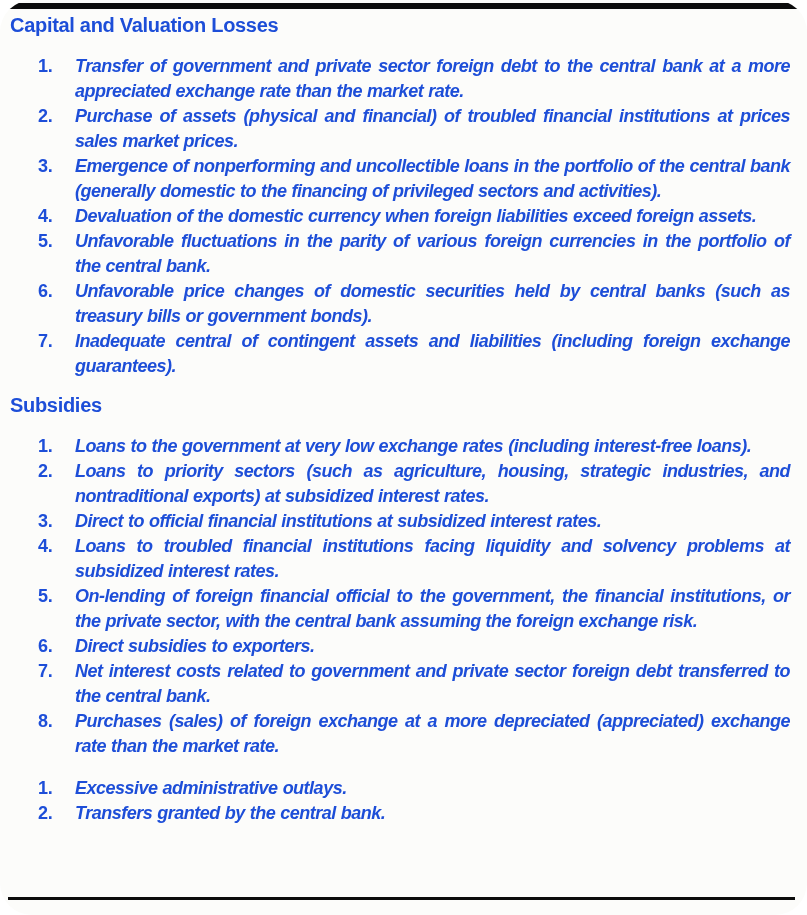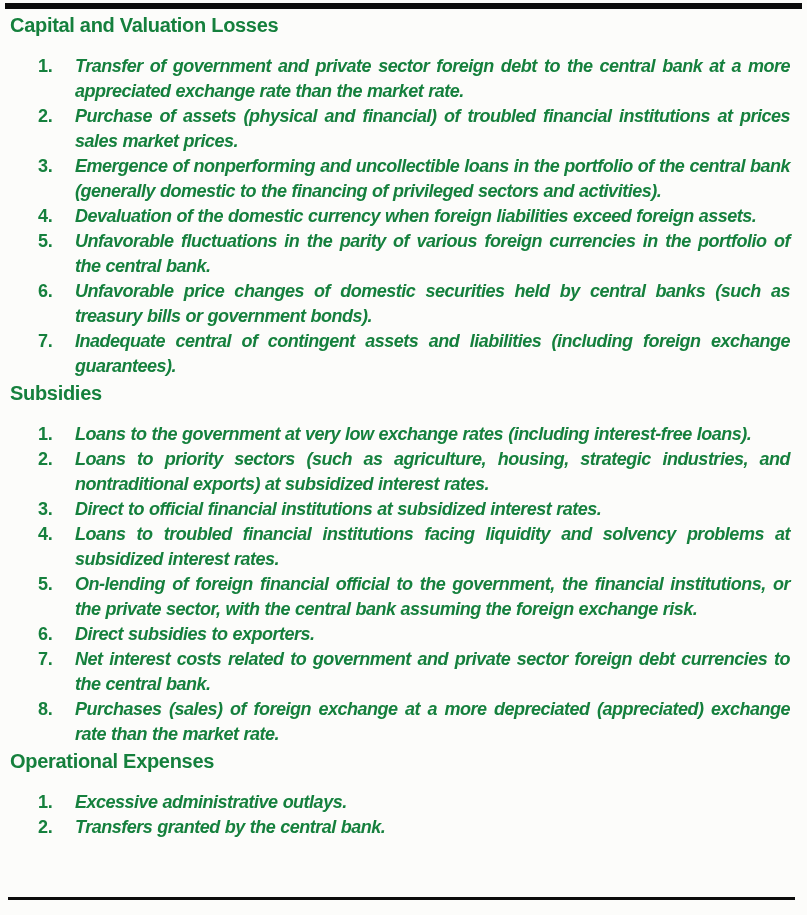--- a/index.html
+++ b/index.html
@@ -1,42 +1,43 @@
 <!DOCTYPE html>
 <html><head>
 <meta charset="utf-8">
 <style>
   html, body { margin: 0; padding: 0; background: #ffffff; }
   .page {
     position: relative;
     width: 807px;
     height: 915px;
     background: #fcfcfa;
-    color: #15803d;
+    color: #1d4ed8;
     font-family: "Liberation Sans", sans-serif;
     font-weight: 700;
     overflow: hidden;
+    border-radius: 32px;
   }
   .rule-top {
     position: absolute;
     top: 3px; left: 5px; right: 5px;
     height: 6px;
     background: #0c0c0c;
   }
   .rule-bottom {
     position: absolute;
     top: 897px; left: 8px; right: 12px;
     height: 3px;
     background: #0c0c0c;
   }
   .content {
     position: absolute;
     top: 13px; left: 10px; right: 17px;
   }
-  .sec + .sec { margin-top: 2px; }
+  .sec + .sec { margin-top: 14px; }
   .sec-title {
     margin: 0;
     font-size: 20px;
     line-height: 24px;
     letter-spacing: -0.3px;
     font-weight: 700;
   }
   .items { margin-top: 17px; }
   .item {
     display: flex;
@@ -118,30 +119,29 @@
           <div class="item">
             <div class="num">5.</div>
             <div class="txt">On-lending of foreign financial official to the government, the financial institutions, or the private sector, with the central bank assuming the foreign exchange risk.</div>
           </div>
           <div class="item">
             <div class="num">6.</div>
             <div class="txt">Direct subsidies to exporters.</div>
           </div>
           <div class="item">
             <div class="num">7.</div>
-            <div class="txt">Net interest costs related to government and private sector foreign debt currencies to the central bank.</div>
+            <div class="txt">Net interest costs related to government and private sector foreign debt transferred to the central bank.</div>
           </div>
           <div class="item">
             <div class="num">8.</div>
             <div class="txt">Purchases (sales) of foreign exchange at a more depreciated (appreciated) exchange rate than the market rate.</div>
           </div>
         </div>
       </section>
       <section class="sec">
-        <h2 class="sec-title">Operational Expenses</h2>
         <div class="items">
           <div class="item">
             <div class="num">1.</div>
             <div class="txt">Excessive administrative outlays.</div>
           </div>
           <div class="item">
             <div class="num">2.</div>
             <div class="txt">Transfers granted by the central bank.</div>
           </div>
         </div>

